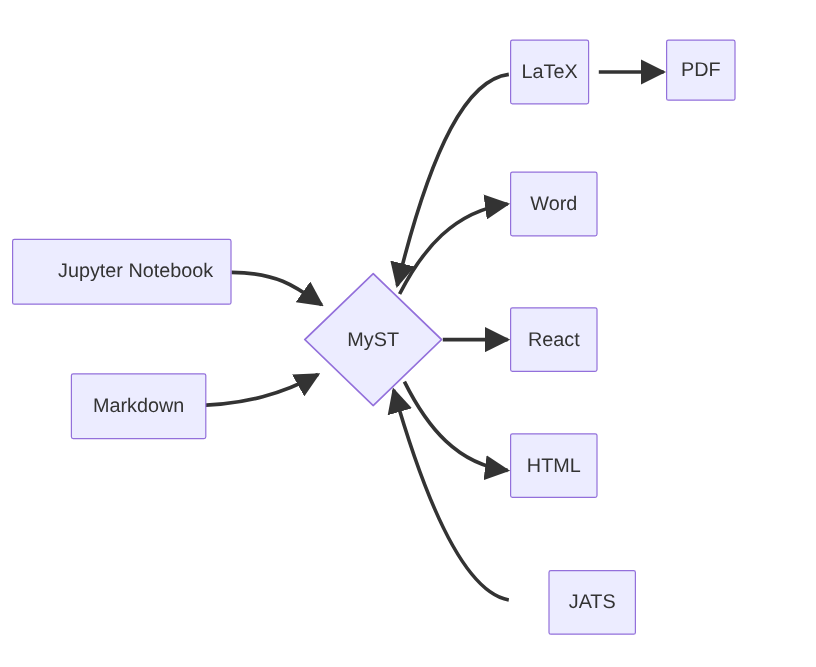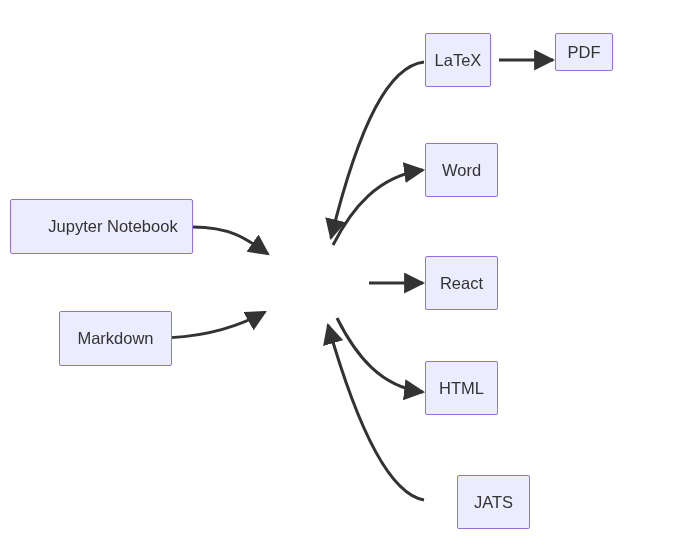--- a/index.html
+++ b/index.html
@@ -102,20 +102,26 @@
   </svg>
 
   <div class="node-box" style="left:10px; top:199px; width:183px; height:55px;padding-left:23px;">
     <span class="node-label">Jupyter Notebook</span>
   </div>
 
   <div class="node-box" style="left:44px; top:311px; width:113px; height:55px;margin-left:15px;">
     <span class="node-label">Markdown</span>
   </div>
 
+  <div class="diamond-wrap" style="left:253px; top:227px;">
+    <svg class="diamond-shape" viewBox="0 0 116 112" xmlns="http://www.w3.org/2000/svg">
+      <polygon points="58,1 115,56 58,111 1,56" fill="#ECECFF" stroke="#9370DB" stroke-width="1.4"></polygon>
+    </svg>
+    <div class="diamond-label">MyST</div>
+  </div>
 
   <div class="node-box" style="left:425px; top:33px; width:66px; height:54px;">
     <span class="node-label">LaTeX</span>
   </div>
 
   <div class="node-box" style="left:425px; top:143px; width:73px; height:54px;">
     <span class="node-label">Word</span>
   </div>
 
   <div class="node-box" style="left:425px; top:256px; width:73px; height:54px;">
@@ -123,17 +129,17 @@
   </div>
 
   <div class="node-box" style="left:425px; top:361px; width:73px; height:54px;">
     <span class="node-label">HTML</span>
   </div>
 
   <div class="node-box" style="left:425px; top:475px; width:73px; height:54px;margin-left:32px;">
     <span class="node-label">JATS</span>
   </div>
 
-  <div class="node-box" style="left:555px; top:33px; width:58px; height:38px;">
+  <div class="node-box" style="left:555px; top:33px; width:58px; height:51px;">
     <span class="node-label">PDF</span>
   </div>
 
 </div>
 
 </body></html>

